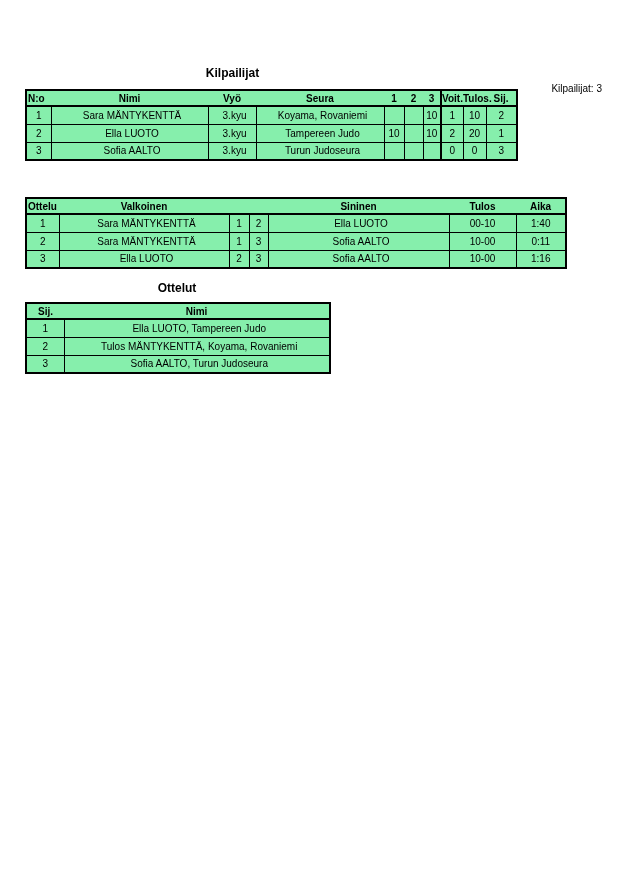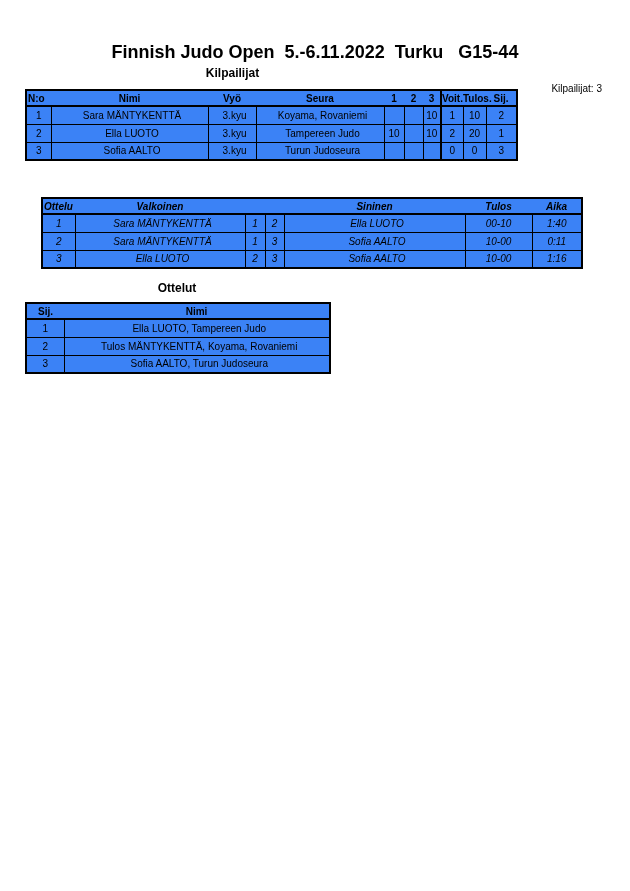--- a/index.html
+++ b/index.html
@@ -29,21 +29,21 @@
   .lbl-tulokset    { top:281px; left:25px; width:304px; }
   .count-label {
     position:absolute; top:83px; left:442px; width:160px;
     text-align:right; font-size:10px;
   }
   table.tbl {
     position:absolute;
     border-collapse:collapse;
     table-layout:fixed;
     border:2px solid #000;
-    background:#3b82f6;
+    background:#86efac;
   }
   .tbl th, .tbl td {
     font-size:10px;
     padding:0;
     text-align:center;
     vertical-align:middle;
     white-space:nowrap;
     overflow:visible;
     line-height:1.1;
   }
@@ -53,29 +53,28 @@
     font-weight:bold;
     border-bottom:2px solid #000;
     text-align:center;
   }
   .tbl td { border:1px solid #000; }
   .tbl tbody tr:last-child td { border-bottom:2px solid #000; }
   .sepL { border-left:2px solid #000 !important; }
   .alignL { text-align:left !important; padding-left:1px !important; }
   .name  { text-align:right; padding-left:5px !important; }
   #table-competitors { left:25px; top:89px;  width:491px; }
-  #table-matches     { left:41px; top:197px; width:540px;font-style:italic; }
+  #table-matches     { left:25px; top:197px; width:540px; }
   #table-results     { left:25px; top:302px; width:304px; }
 </style>
 </head>
 <body>
 
 <div class="page">
 
-  <div class="main-title">Finnish Judo Open  5.-6.11.2022  Turku   G15-44</div>
 
   <div class="section-label lbl-kilpailijat">Kilpailijat</div>
   <div class="count-label">Kilpailijat: 3</div>
 
   <table class="tbl" id="table-competitors">
     <colgroup>
       <col style="width:25px">
         <col style="width:157px">
         <col style="width:48px">
         <col style="width:128px">

